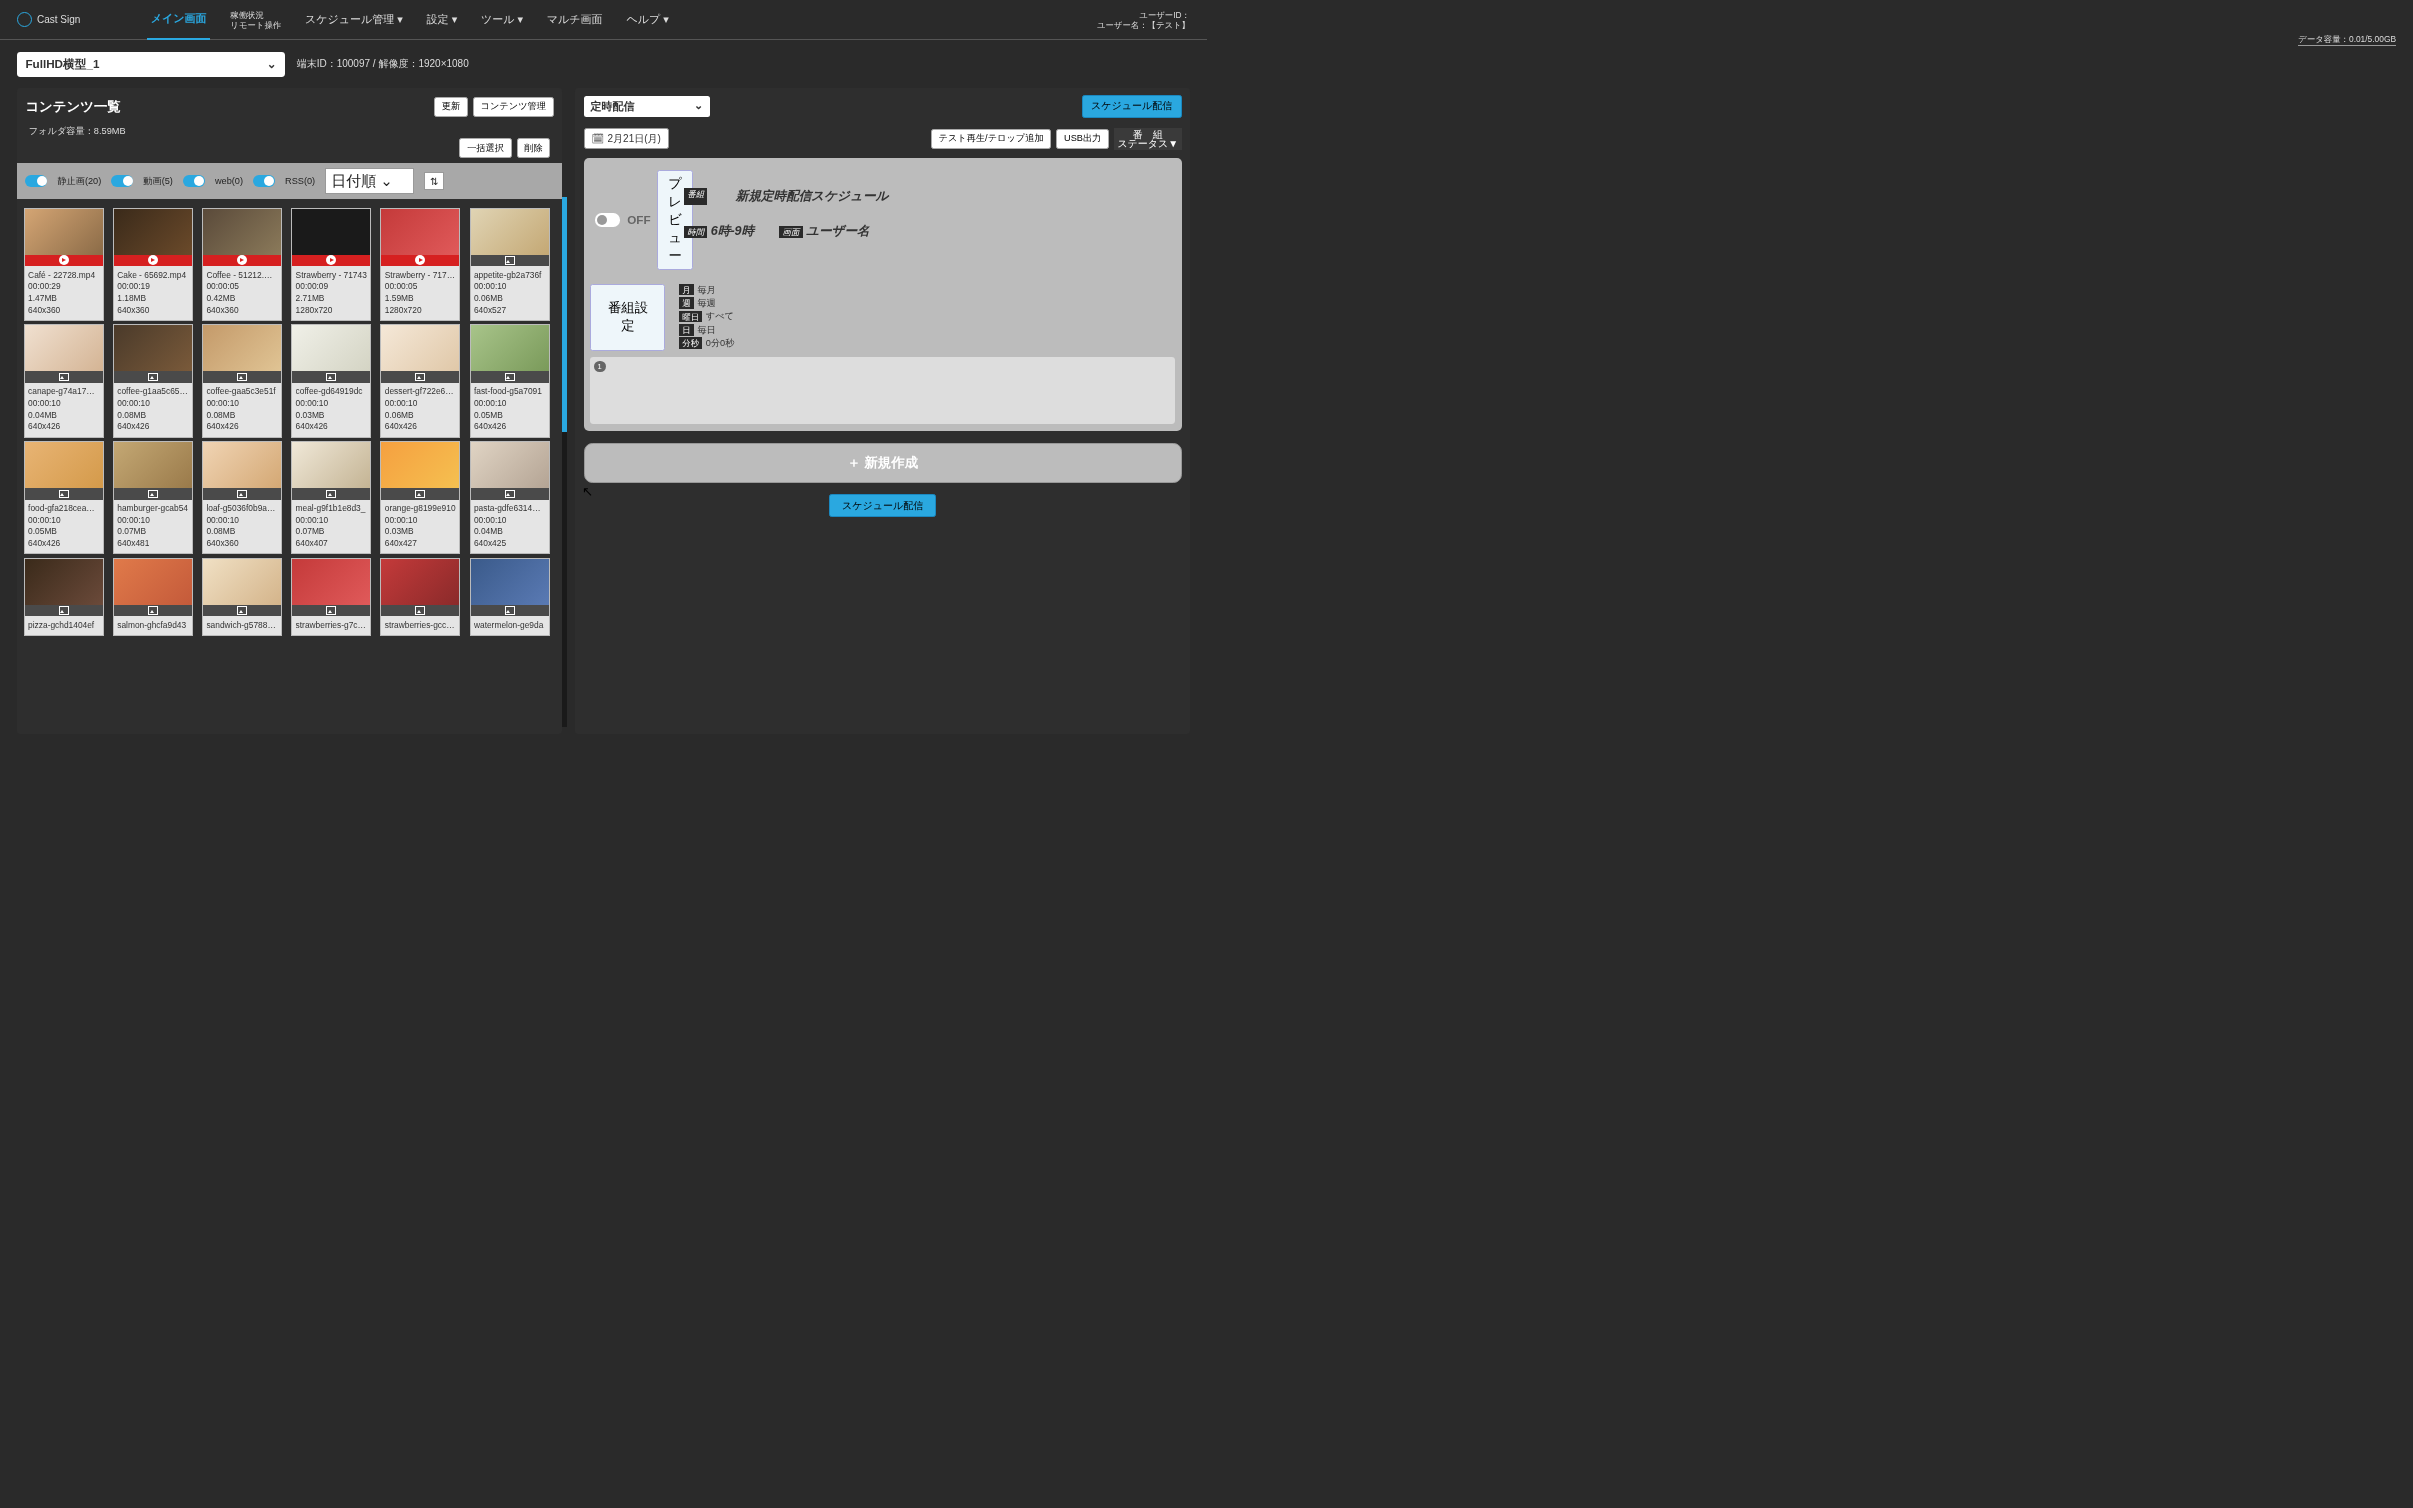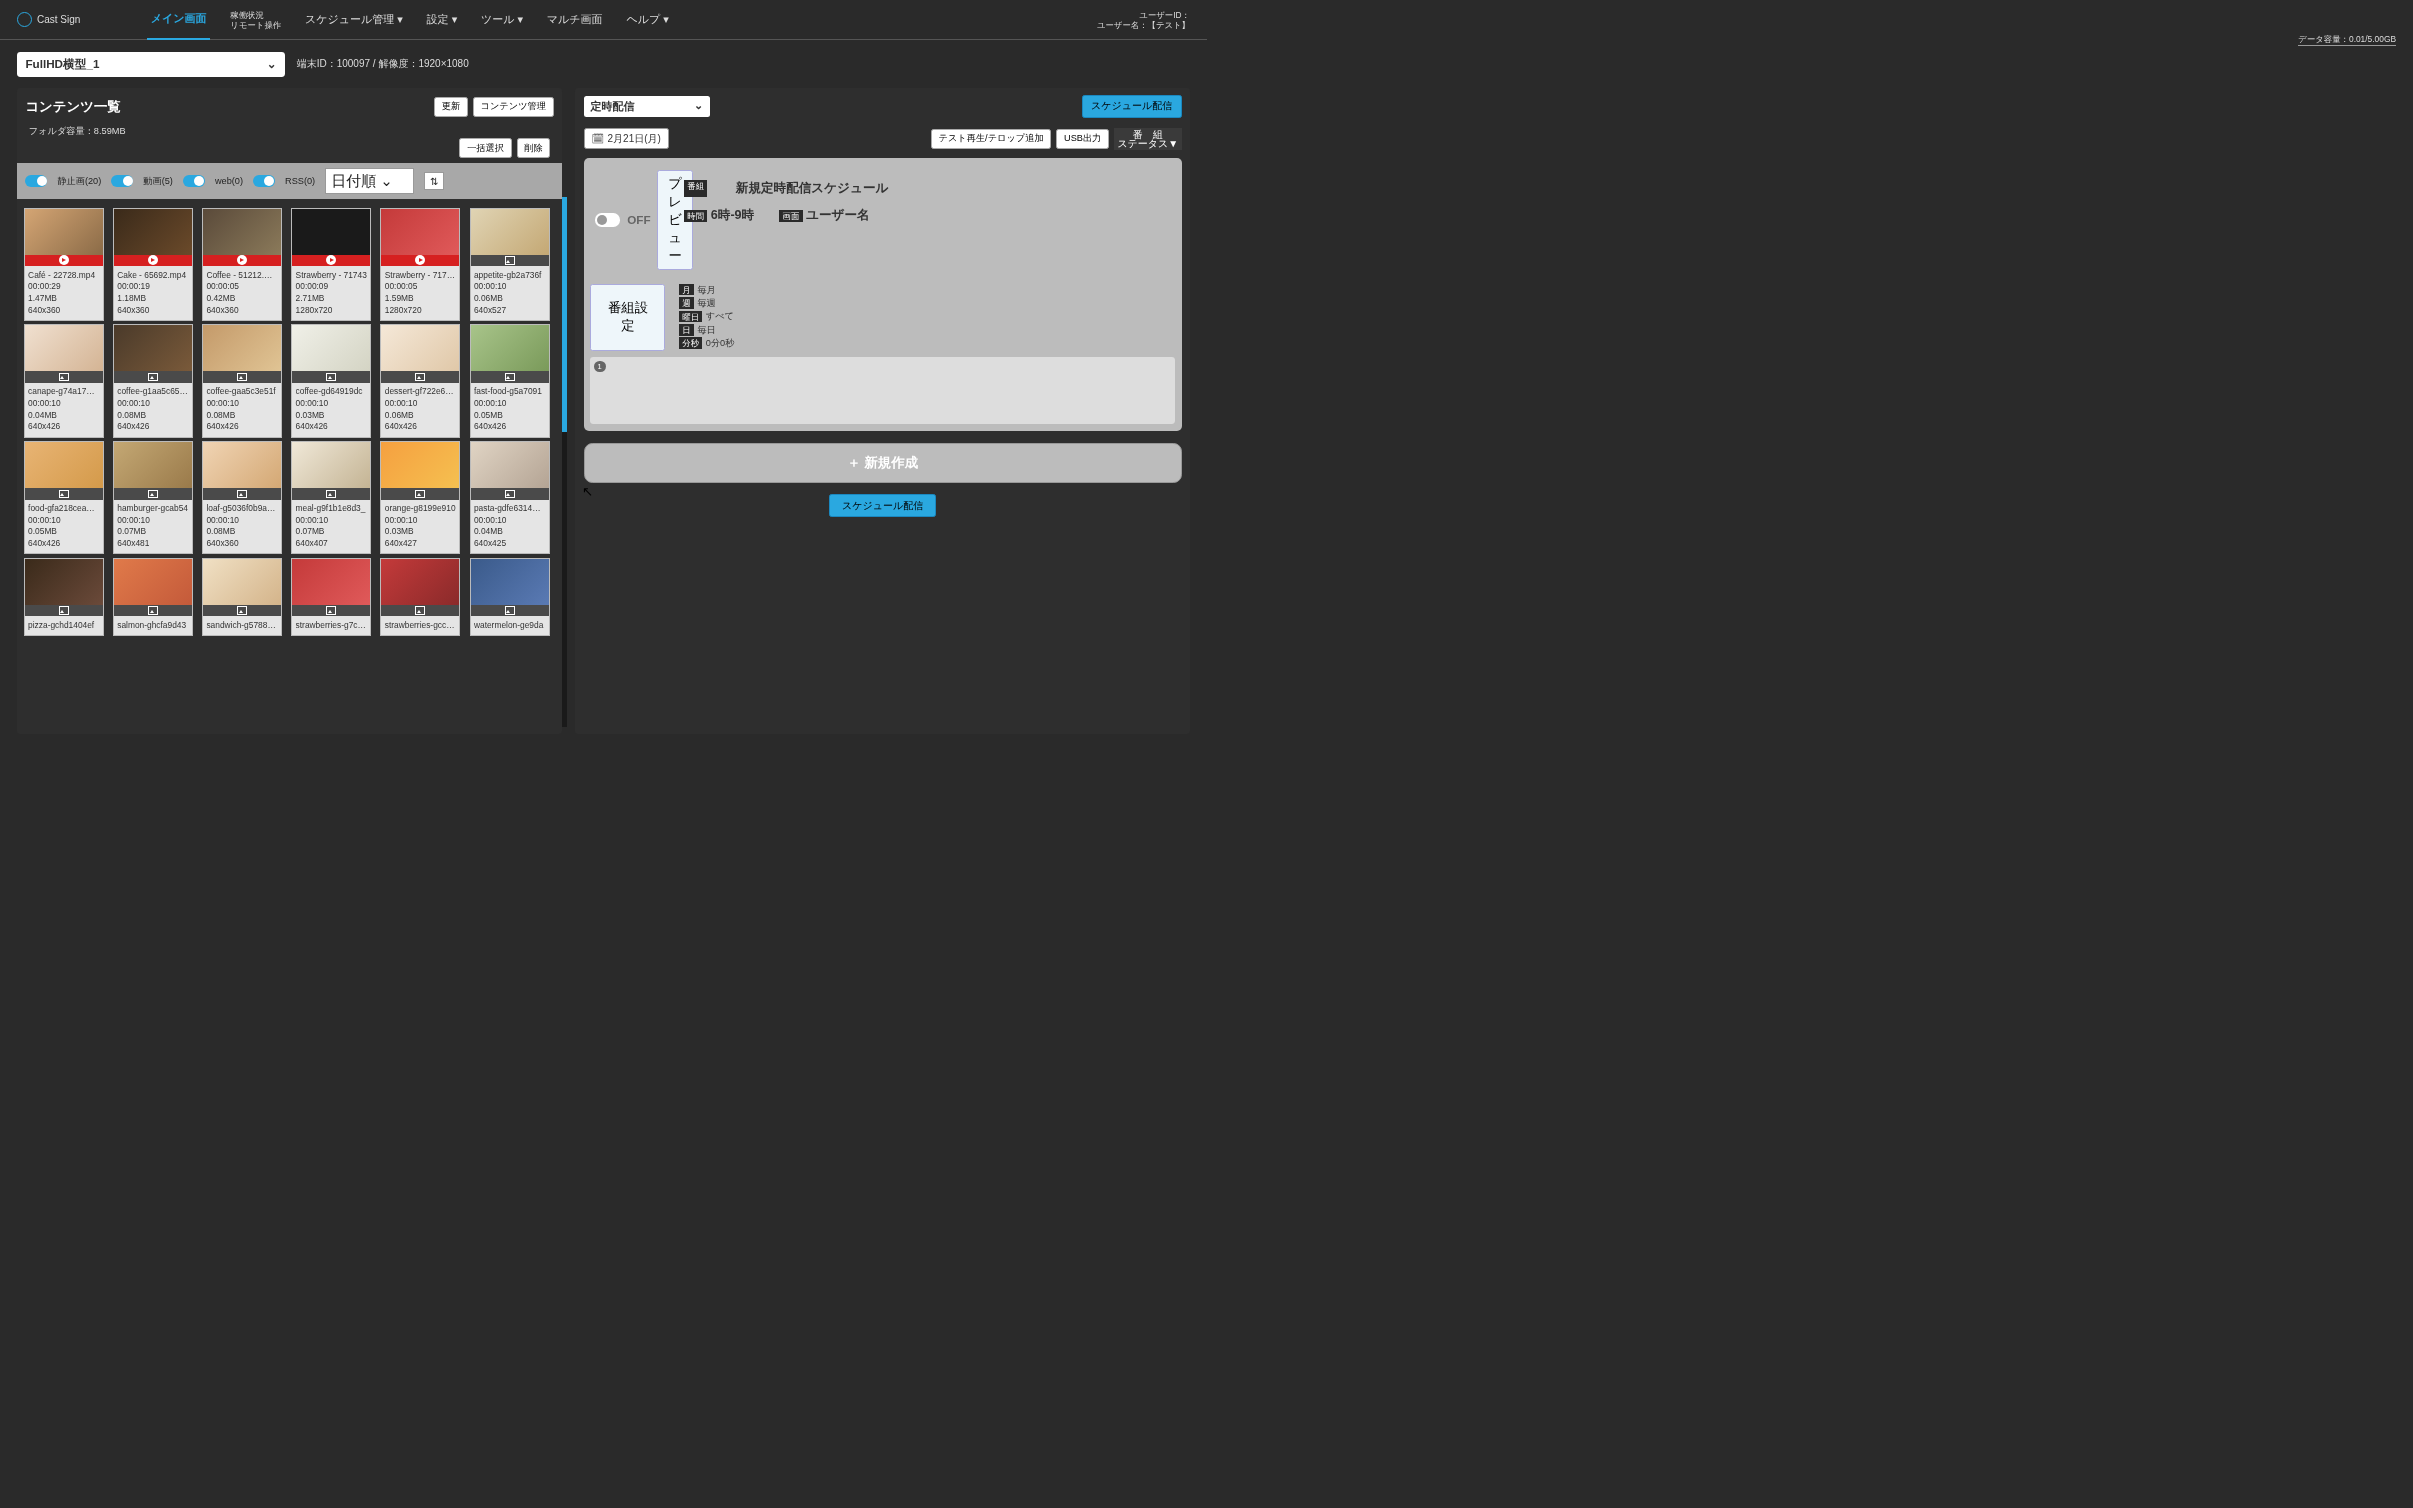--- a/index.html
+++ b/index.html
@@ -89,21 +89,21 @@
 
 .sched-body{ background:#bcbcbc; margin:5px 8.4px; border-radius:5px; padding:6.7px;}
 .sched-top{ display:flex; gap:13.4px; padding:5px;}
 .sched-left{ width:75px; display:flex; flex-direction:row; gap:6.7px; align-items:center;}
 .sw-off{ display:flex; align-items:center; gap:6.7px;}
 .sw-track{ width:25px; height:13.4px; background:#fff; border-radius:6.7px; position:relative;}
 .sw-track::after{content:'';position:absolute;left:1.7px;top:1.7px;width:10px;height:10px;background:#999;border-radius:50%;}
 .off-lbl{ font-size:11.7px; font-weight:bold; color:#666;}
 .prev-btn{ background:#eef6fa; border:0.8px solid #aad; padding:4.2px 10px; border-radius:2.5px;}
 .sched-right{ flex:1;}
-.info-row{ display:flex; gap:25px; margin:10px 0; font-size:11px;}
+.info-row{ display:flex; gap:25px; margin:18px 0; font-size:11px;font-style:italic;}
 .tag{ background:#2a2a2a; color:#fff; font-size:8.4px; padding:0.8px 3.4px; margin-right:3.4px;}
 .bold{ font-weight:bold; font-size:12.6px;}
 .prog-set{ margin-top:8.4px; display:flex; gap:13.4px;}
 .prog-btn{ background:#eef6fa; border:0.8px solid #aad; padding:4.2px 10px; border-radius:2.5px; width:75px; text-align:center;}
 .settings-list{ font-size:9.2px; line-height:13.4px;}
 .settings-list .tag{ margin-right:3.4px;}
 .drop-zone{ background:#ddd; height:67px; border-radius:3.4px; margin-top:6.7px; position:relative;}
 .drop-num{ position:absolute; left:3.4px; top:3.4px; width:11.7px;height:11.7px;background:#666;color:#fff;font-size:7.5px;border-radius:50%;text-align:center;line-height:11.7px;}
 
 .new-btn{ background:#bcbcbc; border:0.8px solid #999; margin:6.7px 8.4px; padding:10px; border-radius:8.4px; text-align:center; font-size:13.4px; font-weight:bold; color:#fff;}

